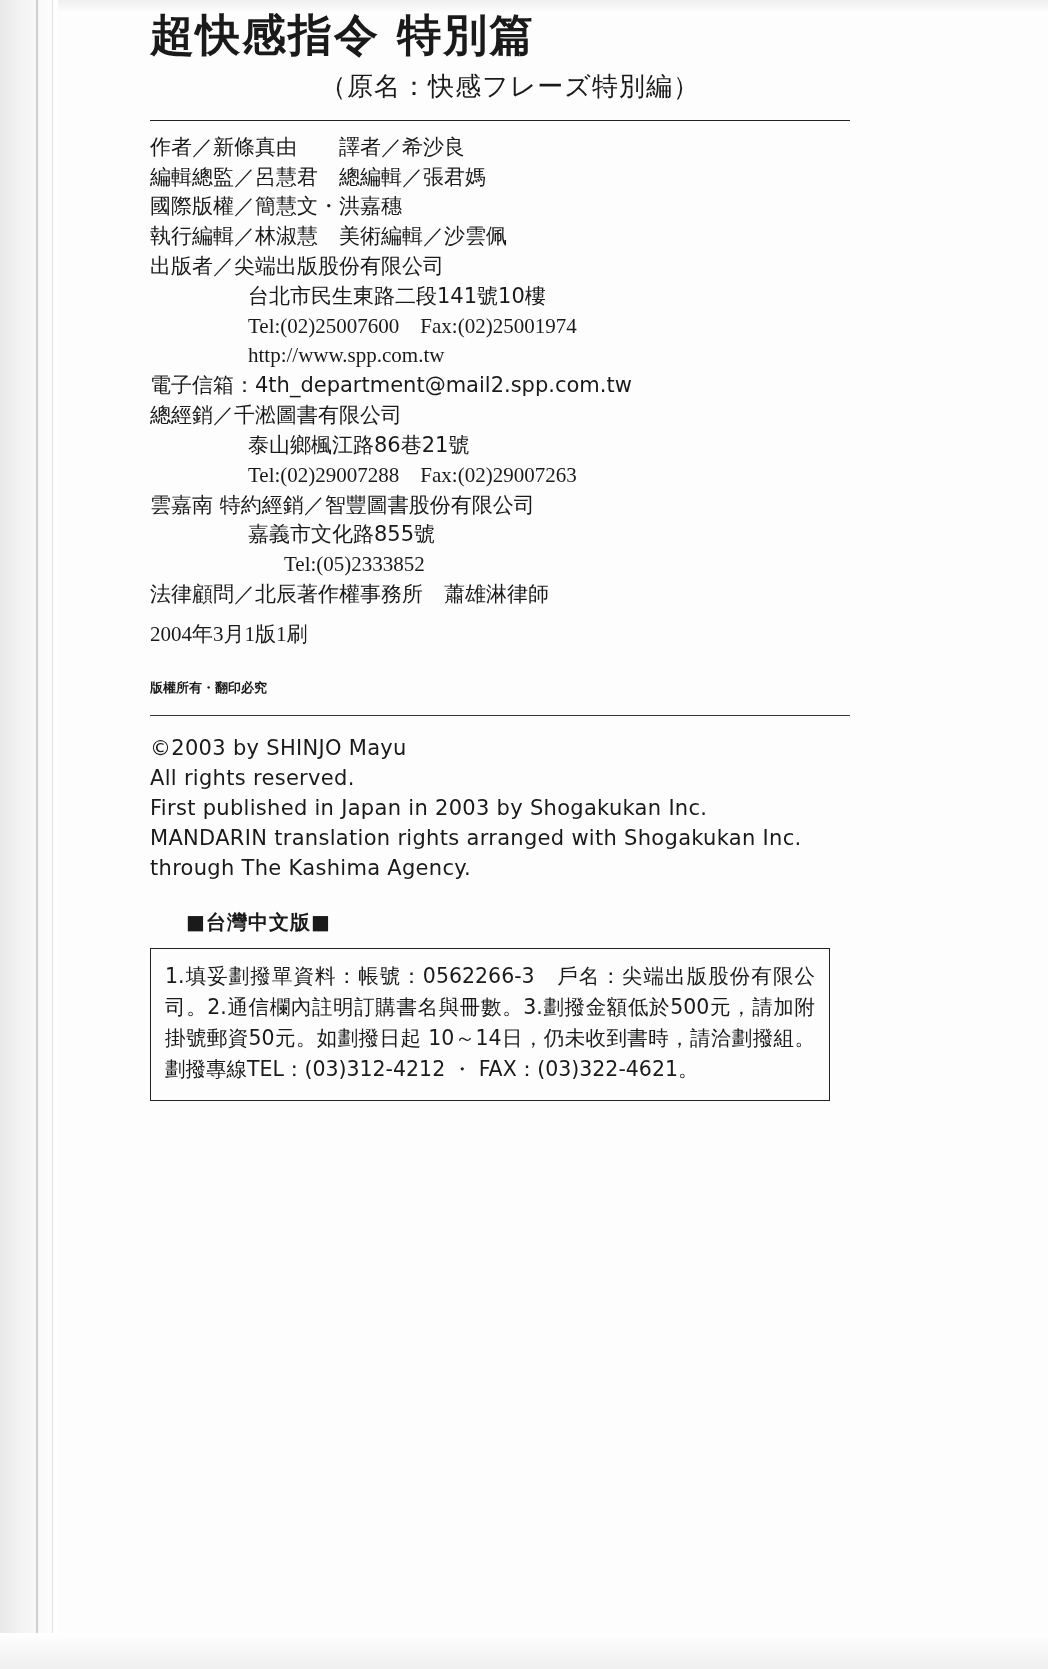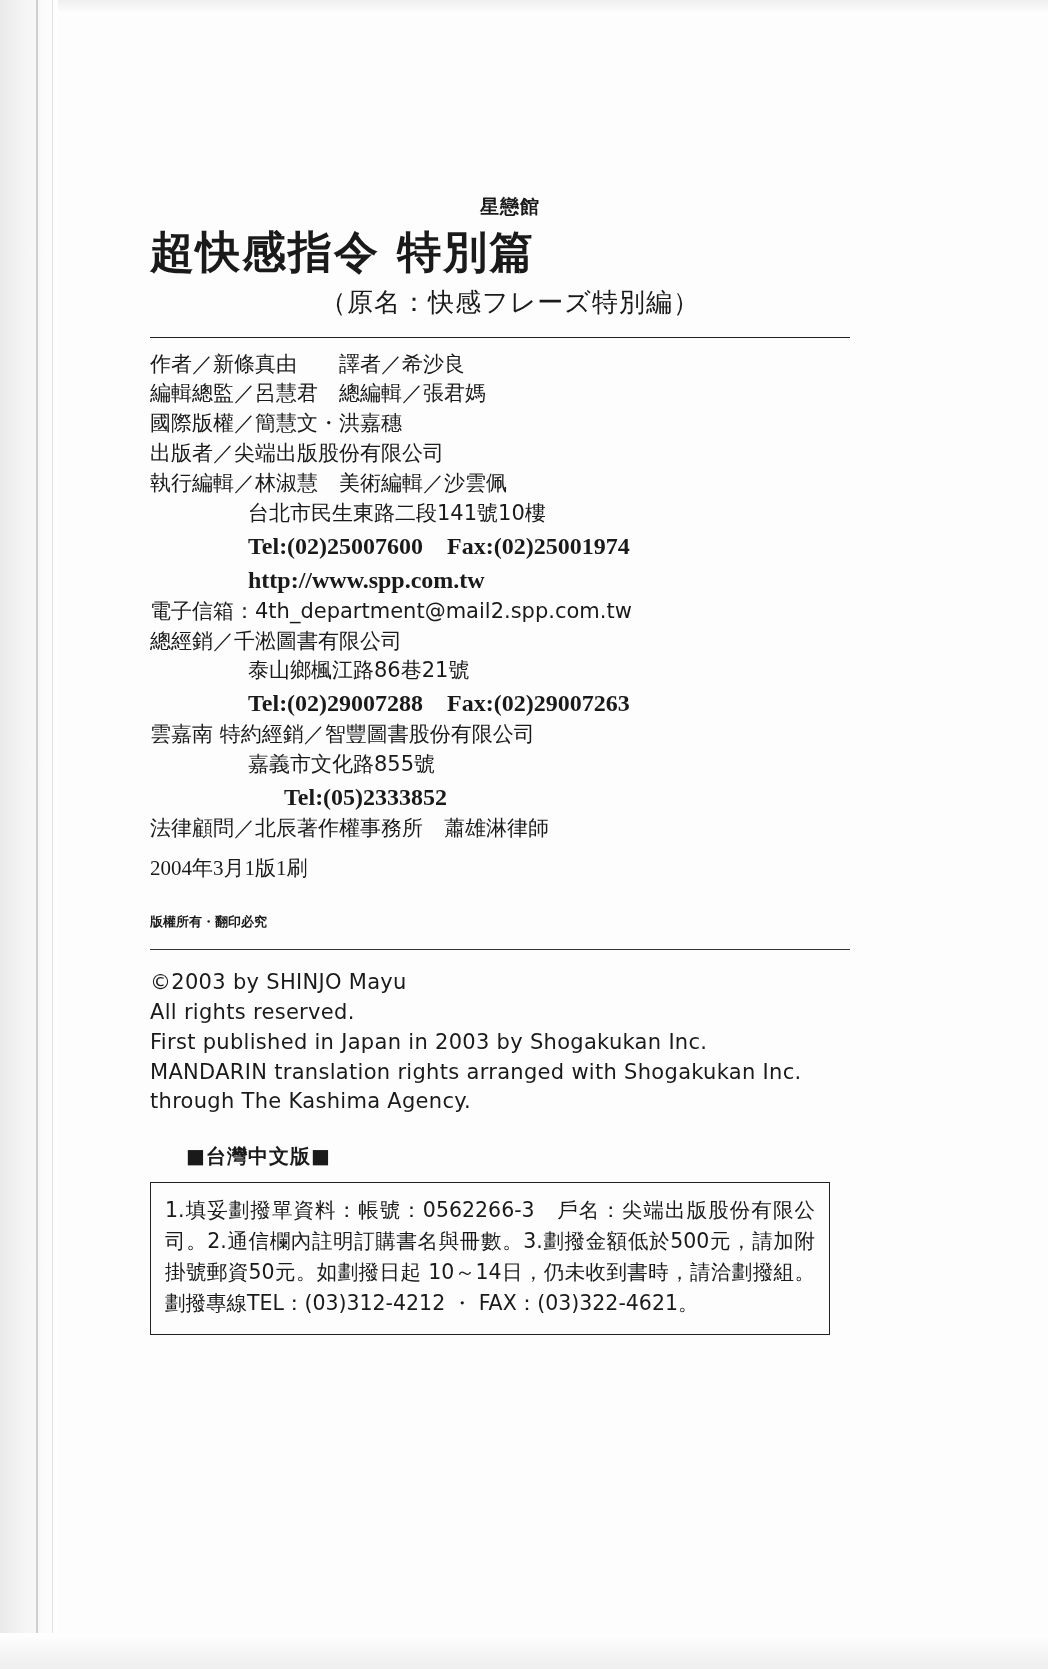--- a/index.html
+++ b/index.html
@@ -107,22 +107,21 @@
     line-height: 1.42;
   }
   .credit-line {
     white-space: pre;
   }
   .indent-1 { padding-left: 98px; }
   .indent-2 { padding-left: 98px; }
   .indent-3 { padding-left: 134px; }
   .latin {
     font-family: "Liberation Serif", "DejaVu Serif", serif;
-    font-size: 24px;
-    font-weight: bold;
+    font-size: 21px;
   }
 
   .pubdate {
     margin-top: 10px;
     font-size: 21px;
     font-family: "Liberation Serif", "DejaVu Serif", serif;
   }
 
   .copyright-notice {
     margin-top: 30px;
@@ -177,32 +176,31 @@
 <div class="page">
   <div class="scan-edge-top"></div>
   <div class="scan-edge-left"></div>
   <div class="scan-edge-line"></div>
   <div class="scan-edge-line2"></div>
   <div class="scan-edge-bottom"></div>
 </div>
 
 <div class="content">
 
-  <div class="series-label">星戀館</div>
   <div class="main-title">超快感指令 特別篇</div>
   <div class="sub-title">（原名：快感フレーズ特別編）</div>
 
   <hr class="rule">
 
   <div class="credits">
     <div class="credit-line lbl">作者／新條真由　　譯者／希沙良</div>
     <div class="credit-line lbl">編輯總監／呂慧君　總編輯／張君媽</div>
     <div class="credit-line lbl">國際版權／簡慧文・洪嘉穗</div>
+    <div class="credit-line lbl">執行編輯／林淑慧　美術編輯／沙雲佩</div>
     <div class="credit-line lbl">出版者／尖端出版股份有限公司</div>
-    <div class="credit-line lbl">執行編輯／林淑慧　美術編輯／沙雲佩</div>
     <div class="credit-line indent-1">台北市民生東路二段141號10樓</div>
     <div class="credit-line indent-1 latin">Tel:(02)25007600　Fax:(02)25001974</div>
     <div class="credit-line indent-1 latin">http://www.spp.com.tw</div>
     <div class="credit-line lbl">電子信箱：4th_department@mail2.spp.com.tw</div>
     <div class="credit-line lbl">總經銷／千淞圖書有限公司</div>
     <div class="credit-line indent-1">泰山鄉楓江路86巷21號</div>
     <div class="credit-line indent-1 latin">Tel:(02)29007288　Fax:(02)29007263</div>
     <div class="credit-line lbl">雲嘉南 特約經銷／智豐圖書股份有限公司</div>
     <div class="credit-line indent-2">嘉義市文化路855號</div>
     <div class="credit-line indent-3 latin">Tel:(05)2333852</div>

